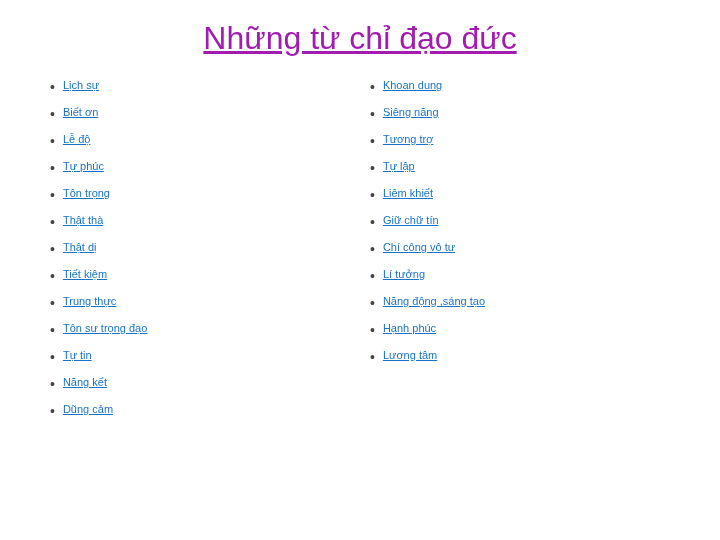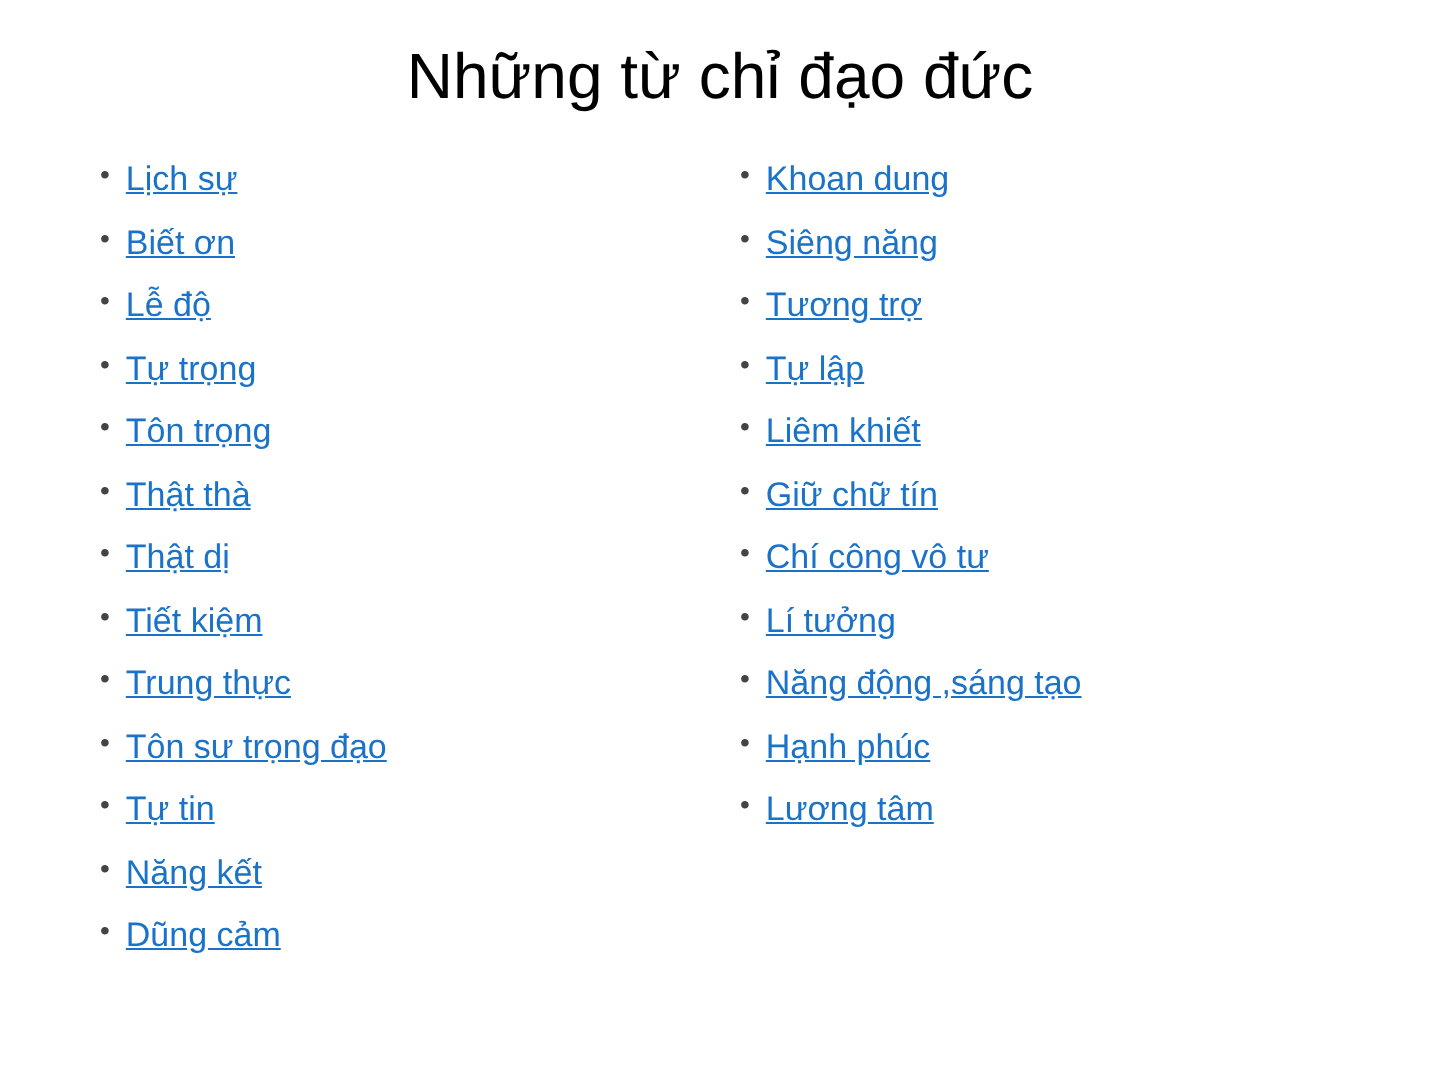--- a/index.html
+++ b/index.html
@@ -16,43 +16,44 @@
     }
     .page {
       width: 720px;
       height: 540px;
       padding: 20px 40px;
     }
     .title {
       text-align: center;
       font-size: 32px;
       font-weight: normal;
-      color: #000000;
+      color: #a21caf;
       margin-bottom: 20px;
       font-family: Arial, sans-serif;
+      text-decoration: underline;
     }
     .columns {
       display: flex;
       flex-direction: row;
       gap: 0;
     }
     .column {
       flex: 1;
       padding-left: 10px;
     }
     ul {
       list-style: none;
       padding: 0;
       margin: 0;
     }
     li {
       display: flex;
       align-items: flex-start;
       margin-bottom: 6px;
-      font-size: 17px;
+      font-size: 11px;
       line-height: 1.5;
     }
     li::before {
       content: "•";
       color: #444;
       margin-right: 8px;
       flex-shrink: 0;
       font-size: 14px;
       line-height: 1.5;
     }
@@ -73,21 +74,21 @@
           <li>
             <a>Lịch sự</a>
           </li>
           <li>
             <a>Biết ơn</a>
           </li>
           <li>
             <a>Lễ độ</a>
           </li>
           <li>
-            <a>Tự trọng</a>
+            <a>Tự phúc</a>
           </li>
           <li>
             <a>Tôn trọng</a>
           </li>
           <li>
             <a>Thật thà</a>
           </li>
           <li>
             <a>Thật dị</a>
           </li>

